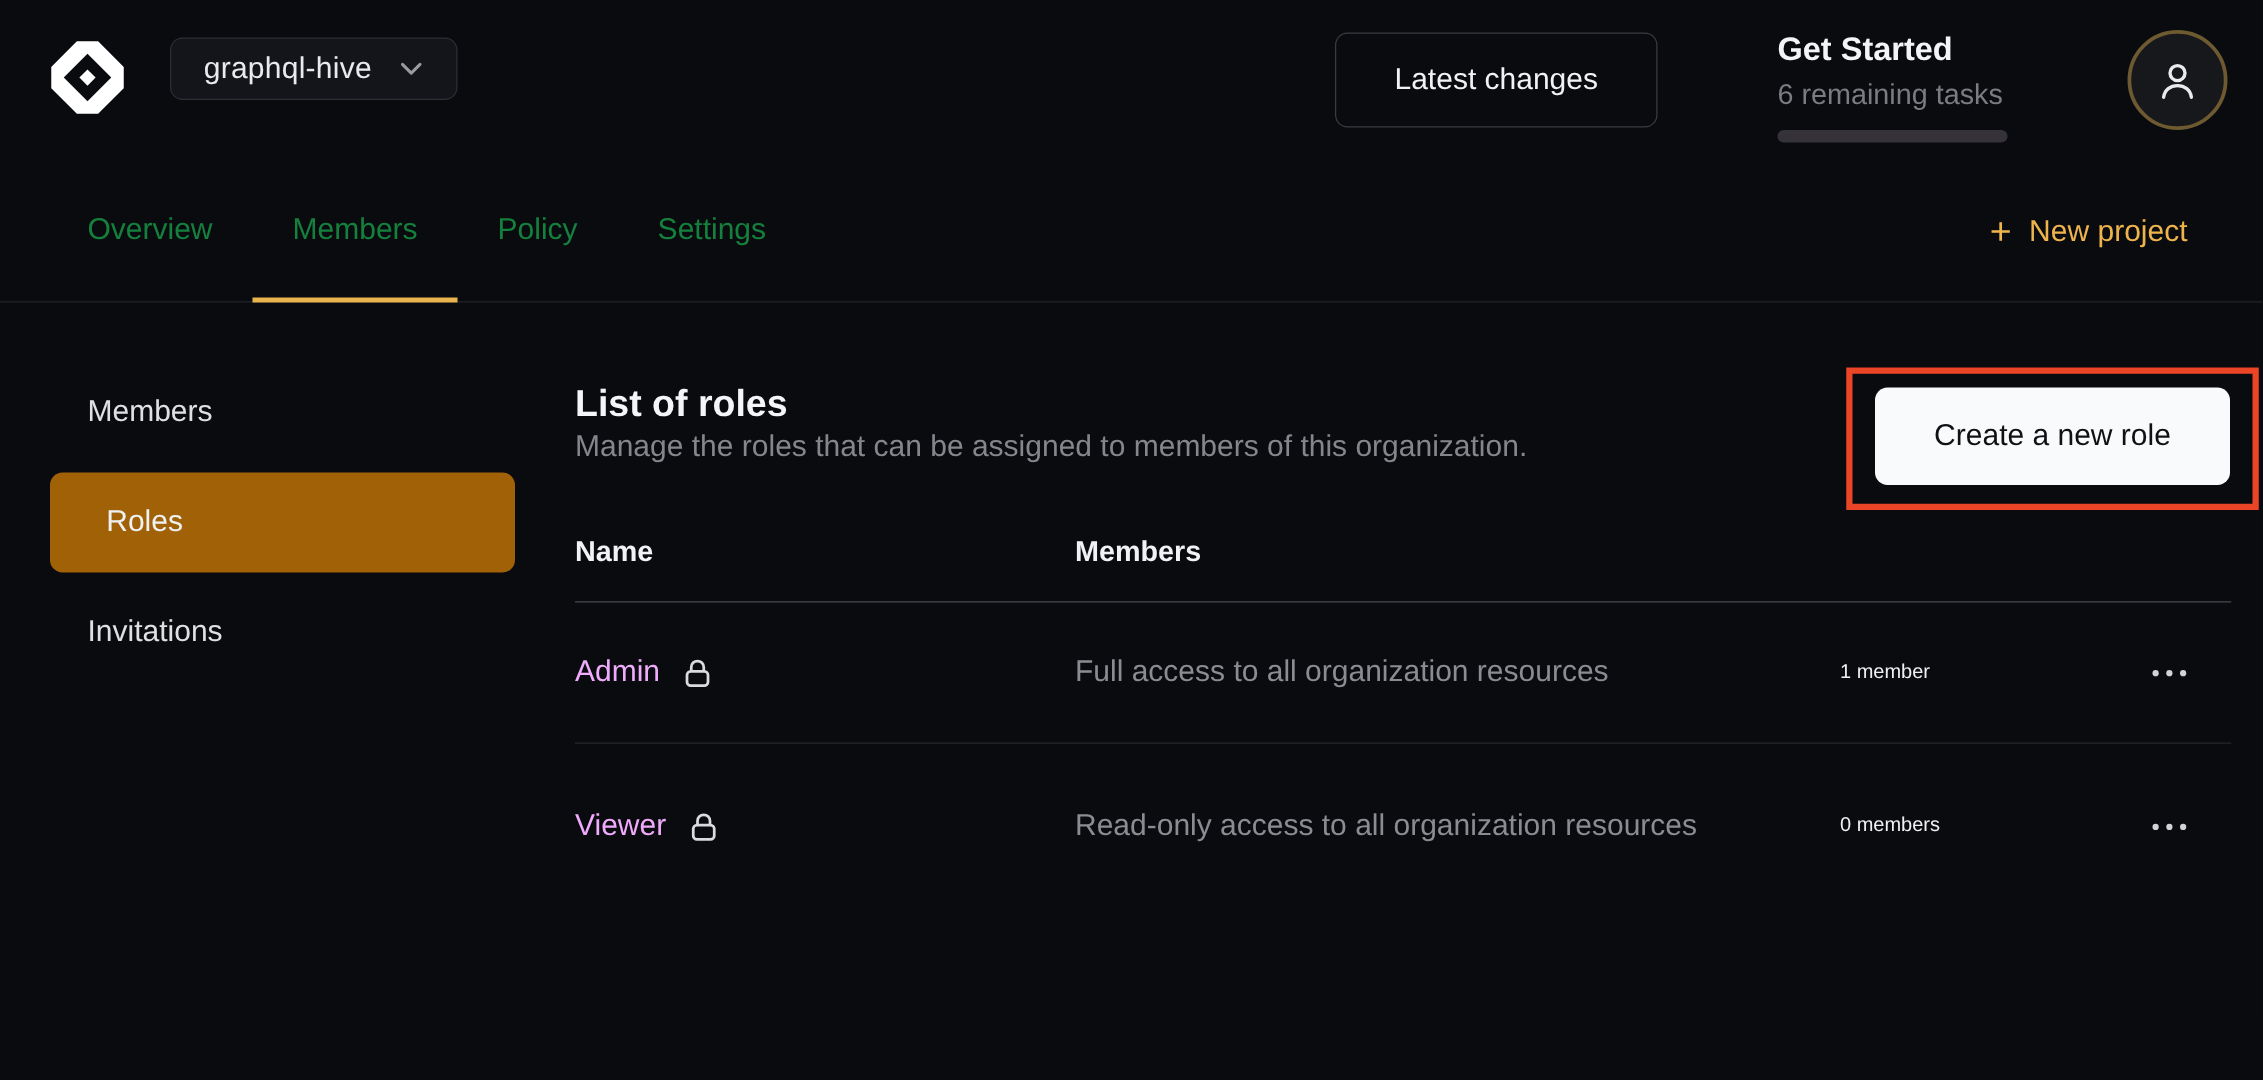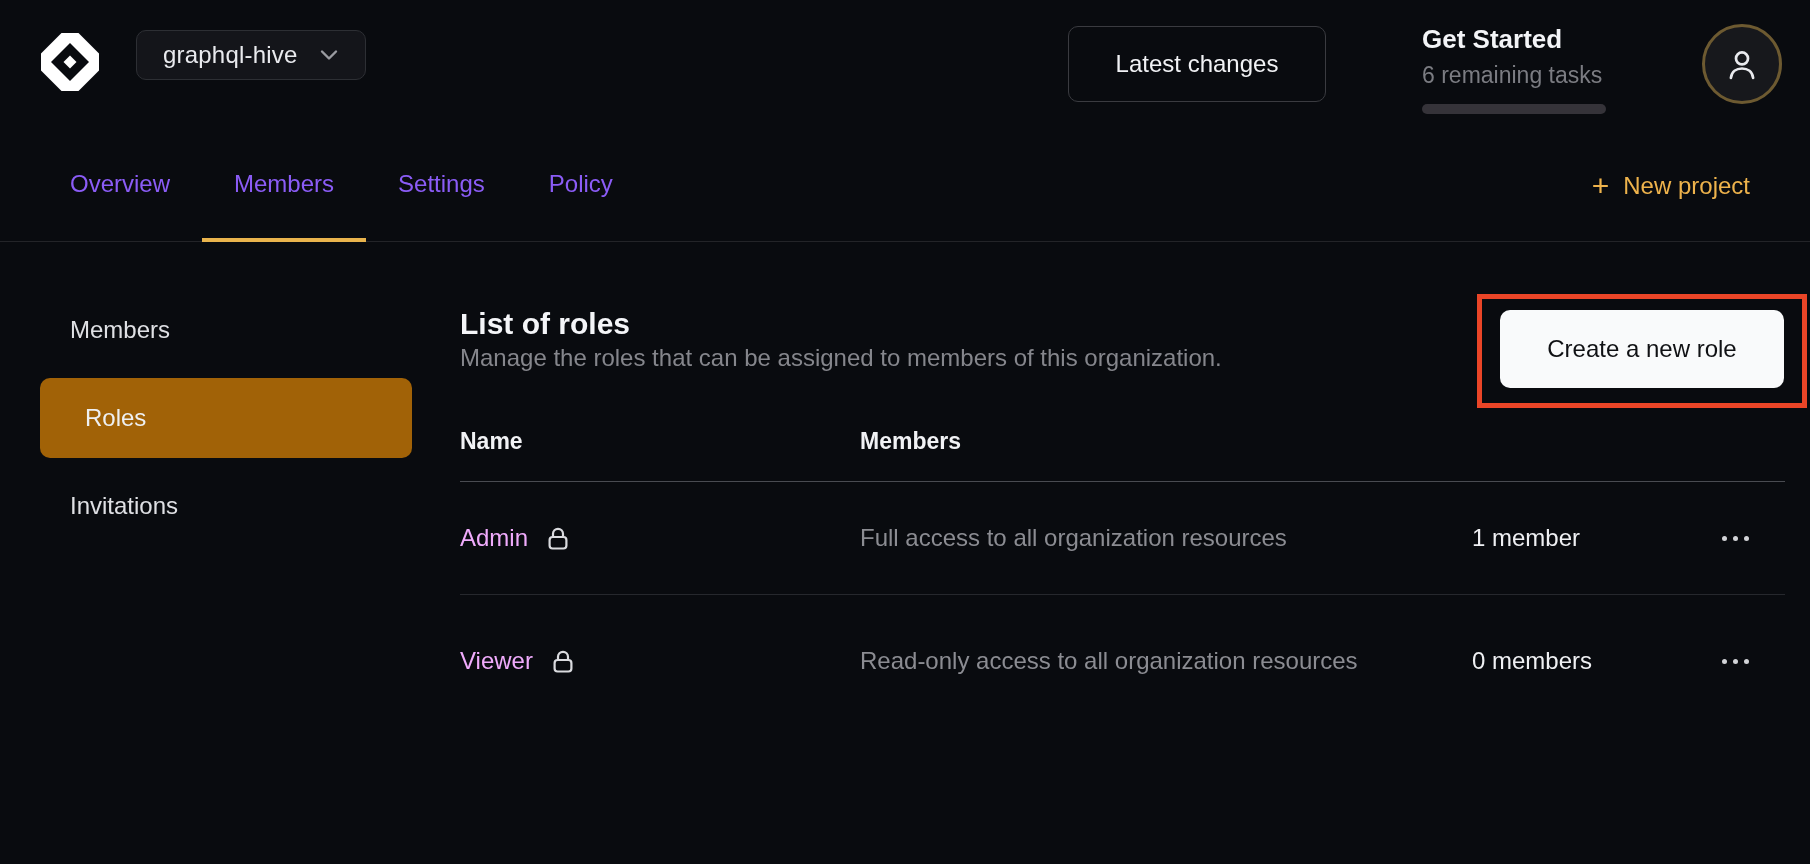--- a/index.html
+++ b/index.html
@@ -39,21 +39,21 @@
   }
 
   
   .tabbar {
     position: absolute; top: 130px; left: 0; width: 100%; height: 112px;
     border-bottom: 1px solid #232428;
   }
   .tabs { position: absolute; left: 38px; top: 0; height: 112px; display: flex; }
   .tab {
     height: 112px; padding: 0 32px; display: flex; align-items: center;
-    font-size: 24px; color: #8b5cf6; cursor: pointer; border-bottom: 4px solid transparent;
+    font-size: 24px; color: #15803d; cursor: pointer; border-bottom: 4px solid transparent;
   }
   .tab.active { border-bottom-color: #e9b44d; }
   .new-project {
     position: absolute; right: 60px; top: 0; height: 112px;
     display: flex; align-items: center; gap: 14px;
     color: #eeb34c; font-size: 24px; cursor: pointer;
   }
   .new-project .plus { font-size: 30px; font-weight: 400; line-height: 1; }
 
   
@@ -77,21 +77,21 @@
   .trow {
     display: grid; grid-template-columns: 400px 612px 1fr 90px;
     align-items: center;
   }
   .trow.head { height: 80px; border-bottom: 1px solid #494b51; }
   .trow.head .cell { font-size: 23px; font-weight: 700; color: #f1f2f5; }
   .trow.r1 { height: 113px; border-bottom: 1px solid #26282d; }
   .trow.r2 { height: 132px; }
   .cell-name { display: flex; align-items: flex-end; gap: 18px; font-size: 24px; color: #f0abfc; }
   .cell-desc { font-size: 24px; color: #8b8c92; line-height: 52px; max-width: 520px; }
-  .cell-members { font-size: 24px; color: #eff0f3; }
+  .cell-members { font-size: 16px; color: #eff0f3; }
   .dots-btn {
     width: 80px; height: 48px; display: flex; align-items: center; justify-content: center;
     gap: 6px; background: none; border: none; cursor: pointer;
   }
   .dots-btn i { width: 5px; height: 5px; border-radius: 50%; background: #d2d3d7; display: block; }
 
   
   .annotation-rect {
     position: absolute; left: 1477px; top: 294px; width: 330px; height: 114px;
     border: 5px solid #ea4527; pointer-events: none;
@@ -140,22 +140,22 @@
         <path d="M4.6 21.2c.5-4 3.6-6.2 7.4-6.2s6.9 2.2 7.4 6.2" stroke="#e9eaee" stroke-width="1.8" stroke-linecap="round"></path>
       </svg>
     </span>
   </div>
 </div>
 
 <div class="tabbar">
   <div class="tabs">
     <div class="tab">Overview</div>
     <div class="tab active">Members</div>
+    <div class="tab">Policy</div>
     <div class="tab">Settings</div>
-    <div class="tab">Policy</div>
   </div>
   <div class="new-project">
     <span class="plus">+</span>
     <span>New project</span>
   </div>
 </div>
 
 <div class="content">
 
   <div class="sidebar">

